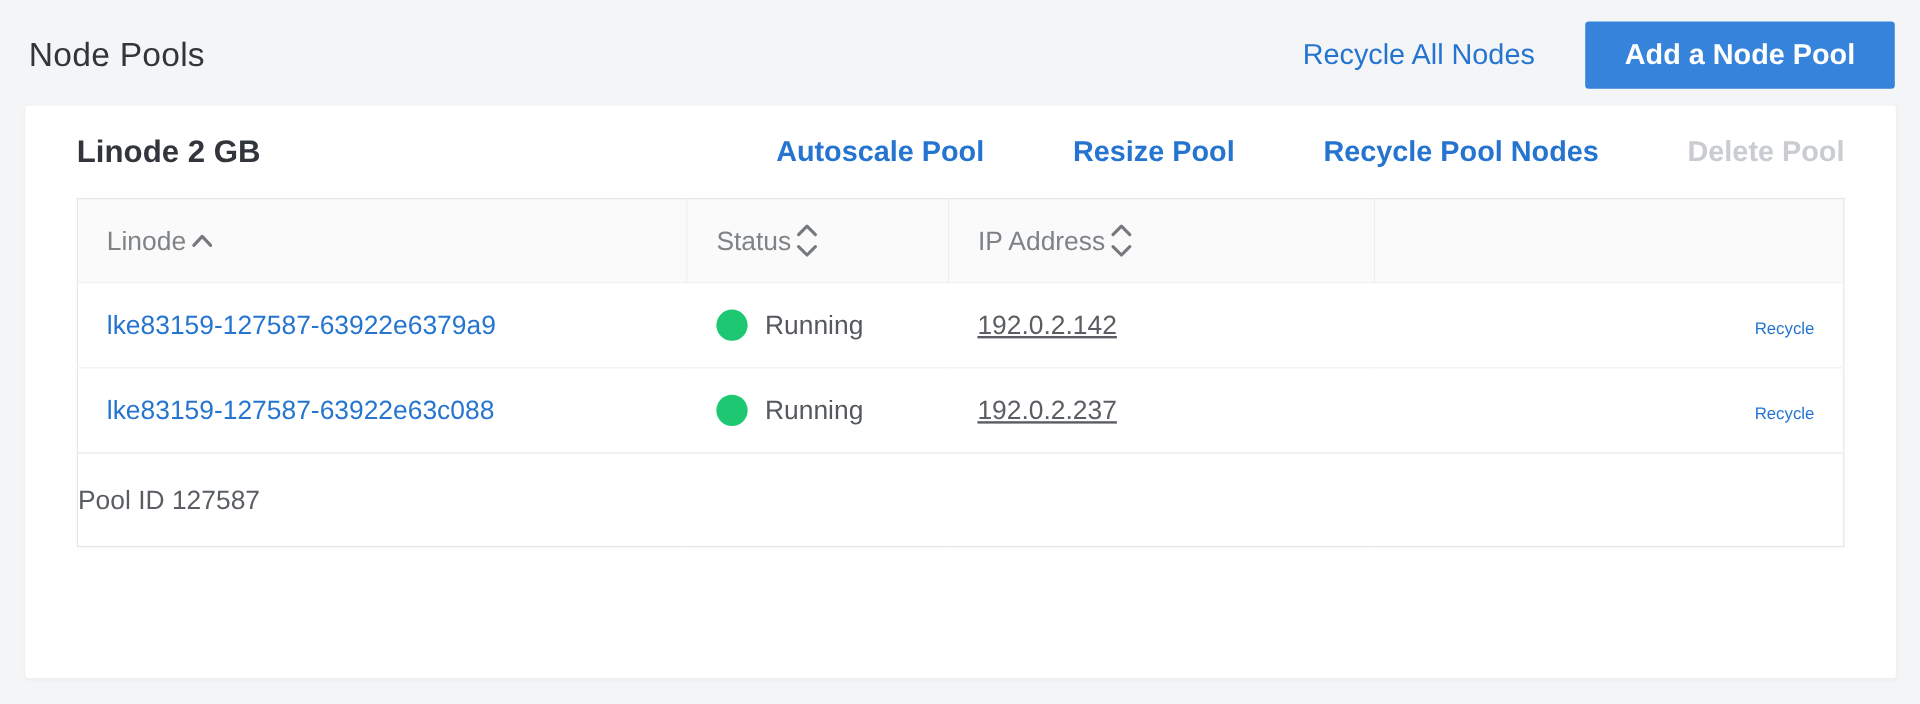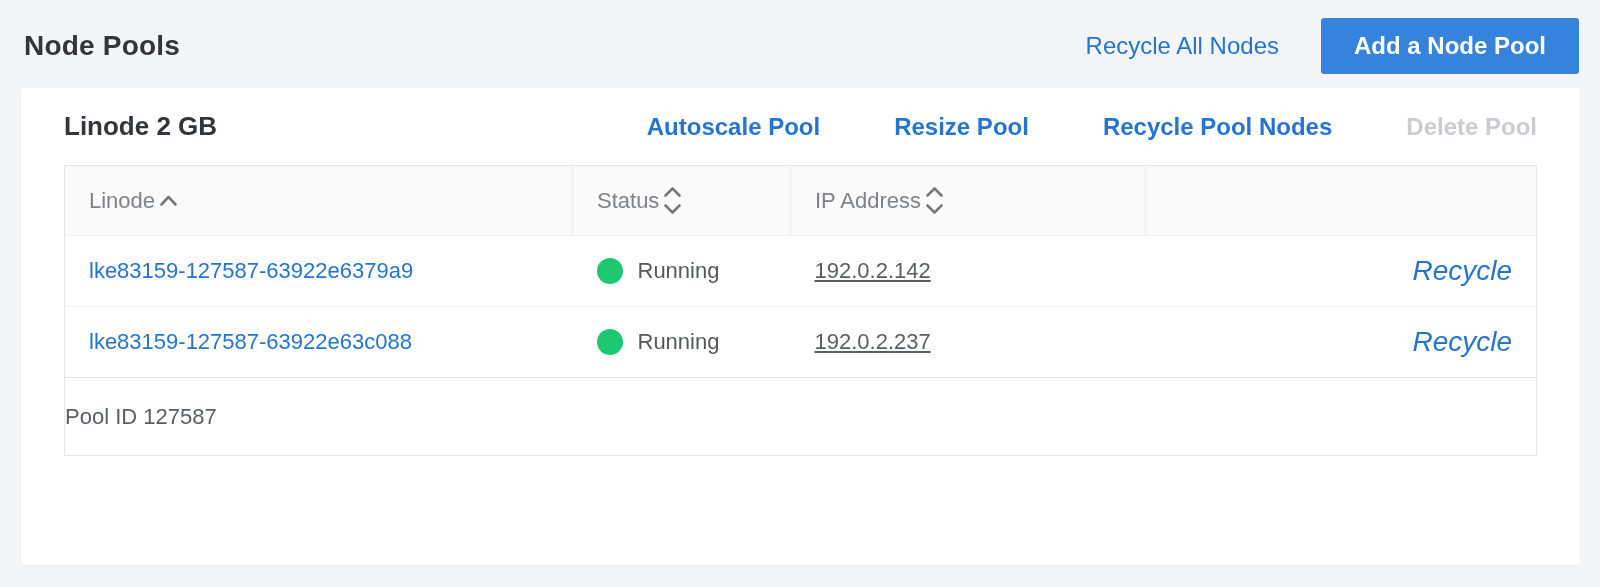--- a/index.html
+++ b/index.html
@@ -24,21 +24,21 @@
   
   .page-header{
     height:88px;
     display:flex;
     justify-content:space-between;
     align-items:center;
     padding:4px 21px 0 24px;
   }
   .page-title{
     font-size:28px;
-    font-weight:700;
+    font-weight:400;
     color:var(--text-dark);
     letter-spacing:.2px;
   }
   .header-actions{display:flex;align-items:center;gap:42px;}
   .text-link{
     color:var(--link);
     font-size:24px;
     font-weight:400;
     text-decoration:none;
     cursor:pointer;
@@ -134,25 +134,24 @@
   .status-dot{
     width:26px;height:26px;border-radius:50%;
     background:var(--green);
     flex:0 0 auto;
   }
   .status-text{color:#55595d;}
   .ip-text{color:var(--text-mid);text-decoration:underline;}
   td.action-cell{text-align:right;padding-right:24px;}
   .recycle-link{
     color:var(--link);
-    font-size:28px;
+    font-size:14px;
     font-weight:400;
     text-decoration:none;
     cursor:pointer;
-    font-style:italic;
   }
   tfoot td{
     height:78px;
     border-top:1px solid var(--border);
     font-size:22px;
     color:var(--text-mid);
     background:#fff;
   }
 </style>
 </head>

